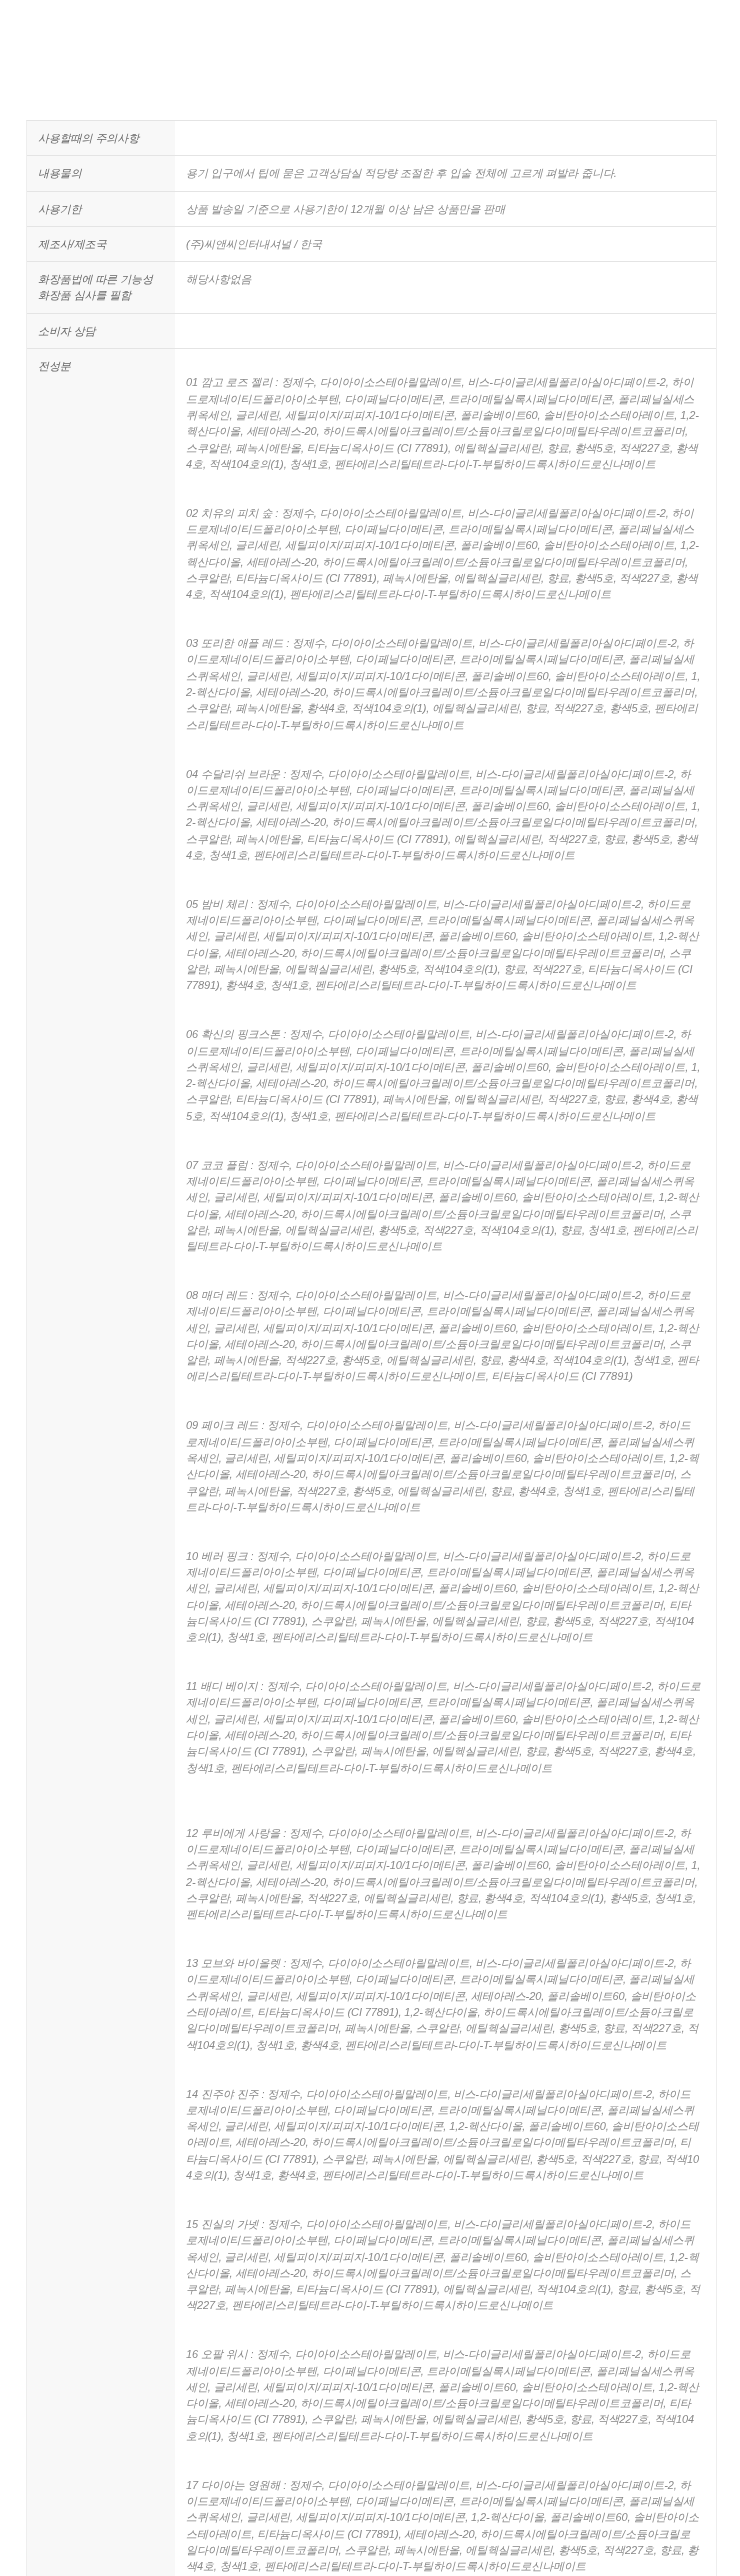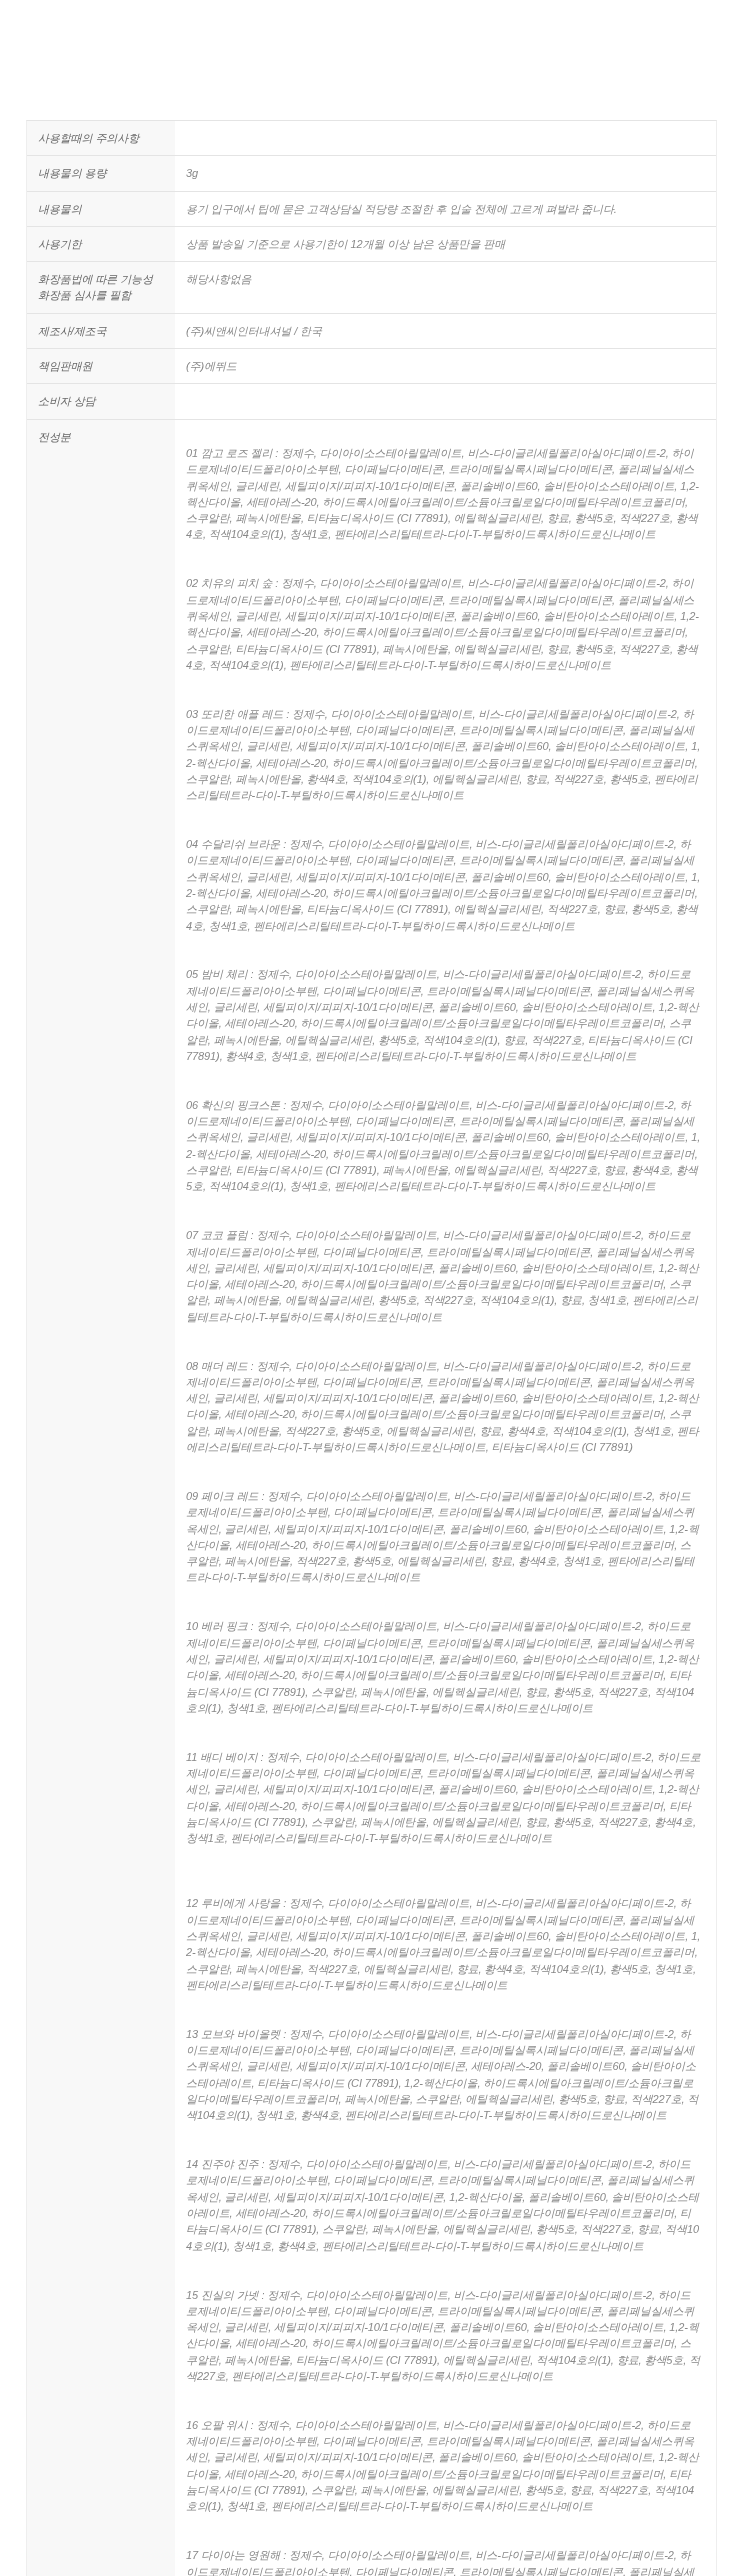--- a/index.html
+++ b/index.html
@@ -38,51 +38,43 @@
 </style>
 </head>
 <body>
 
 <div class="info-table">
 
   <div class="row">
     <div class="cell-label">사용할때의 주의사항</div>
   </div>
 
-  <div class="row">
-    <div class="cell-label">내용물의 용량</div>
-    <div class="cell-content">3g</div>
-  </div>
 
 
   <div class="row">
     <div class="cell-label">내용물의</div>
     <div class="cell-content">용기 입구에서 팁에 묻은 고객상담실 적당량 조절한 후 입술 전체에 고르게 펴발라 줍니다.</div>
   </div>
 
   <div class="row">
     <div class="cell-label">사용기한</div>
     <div class="cell-content">상품 발송일 기준으로 사용기한이 12개월 이상 남은 상품만을 판매</div>
   </div>
 
   <div class="row">
+    <div class="cell-label">제조사/제조국</div>
+    <div class="cell-content">(주)씨앤씨인터내셔널 / 한국</div>
+  </div>
+
+  <div class="row">
     <div class="cell-label">화장품법에 따른 기능성
 화장품 심사를 필함</div>
     <div class="cell-content">해당사항없음</div>
   </div>
 
-  <div class="row">
-    <div class="cell-label">제조사/제조국</div>
-    <div class="cell-content">(주)씨앤씨인터내셔널 / 한국</div>
-  </div>
-
-  <div class="row">
-    <div class="cell-label">책임판매원</div>
-    <div class="cell-content">(주)에뛰드</div>
-  </div>
 
 
   <div class="row">
     <div class="cell-label">소비자 상담</div>
   </div>
 
   <div class="row">
     <div class="cell-label">전성분</div>
     <div class="cell-content">
       <p class="ingredient-block">01 깜고 로즈 젤리 : 정제수, 다이아이소스테아릴말레이트, 비스-다이글리세릴폴리아실아디페이트-2, 하이드로제네이티드폴리아이소부텐, 다이페닐다이메티콘, 트라이메틸실록시페닐다이메티콘, 폴리페닐실세스퀴옥세인, 글리세린, 세틸피이지/피피지-10/1다이메티콘, 폴리솔베이트60, 솔비탄아이소스테아레이트, 1,2-헥산다이올, 세테아레스-20, 하이드록시에틸아크릴레이트/소듐아크릴로일다이메틸타우레이트코폴리머, 스쿠알란, 페녹시에탄올, 티타늄디옥사이드 (CI 77891), 에틸헥실글리세린, 향료, 황색5호, 적색227호, 황색4호, 적색104호의(1), 청색1호, 펜타에리스리틸테트라-다이-T-부틸하이드록시하이드로신나메이트</p>

